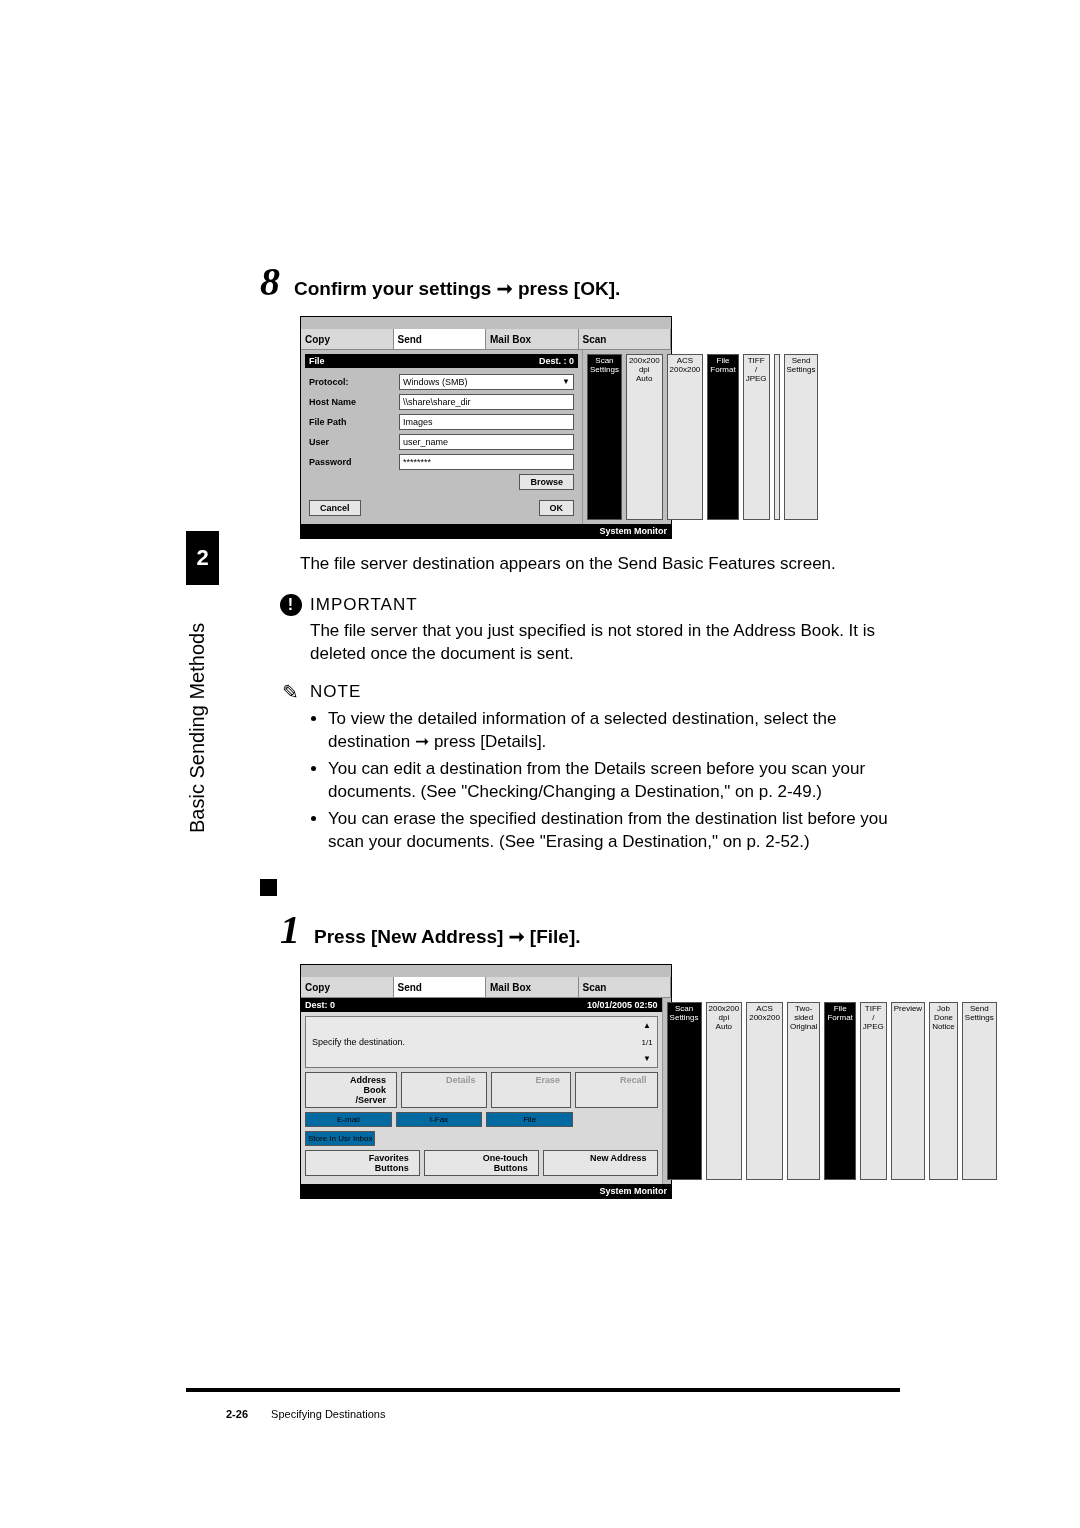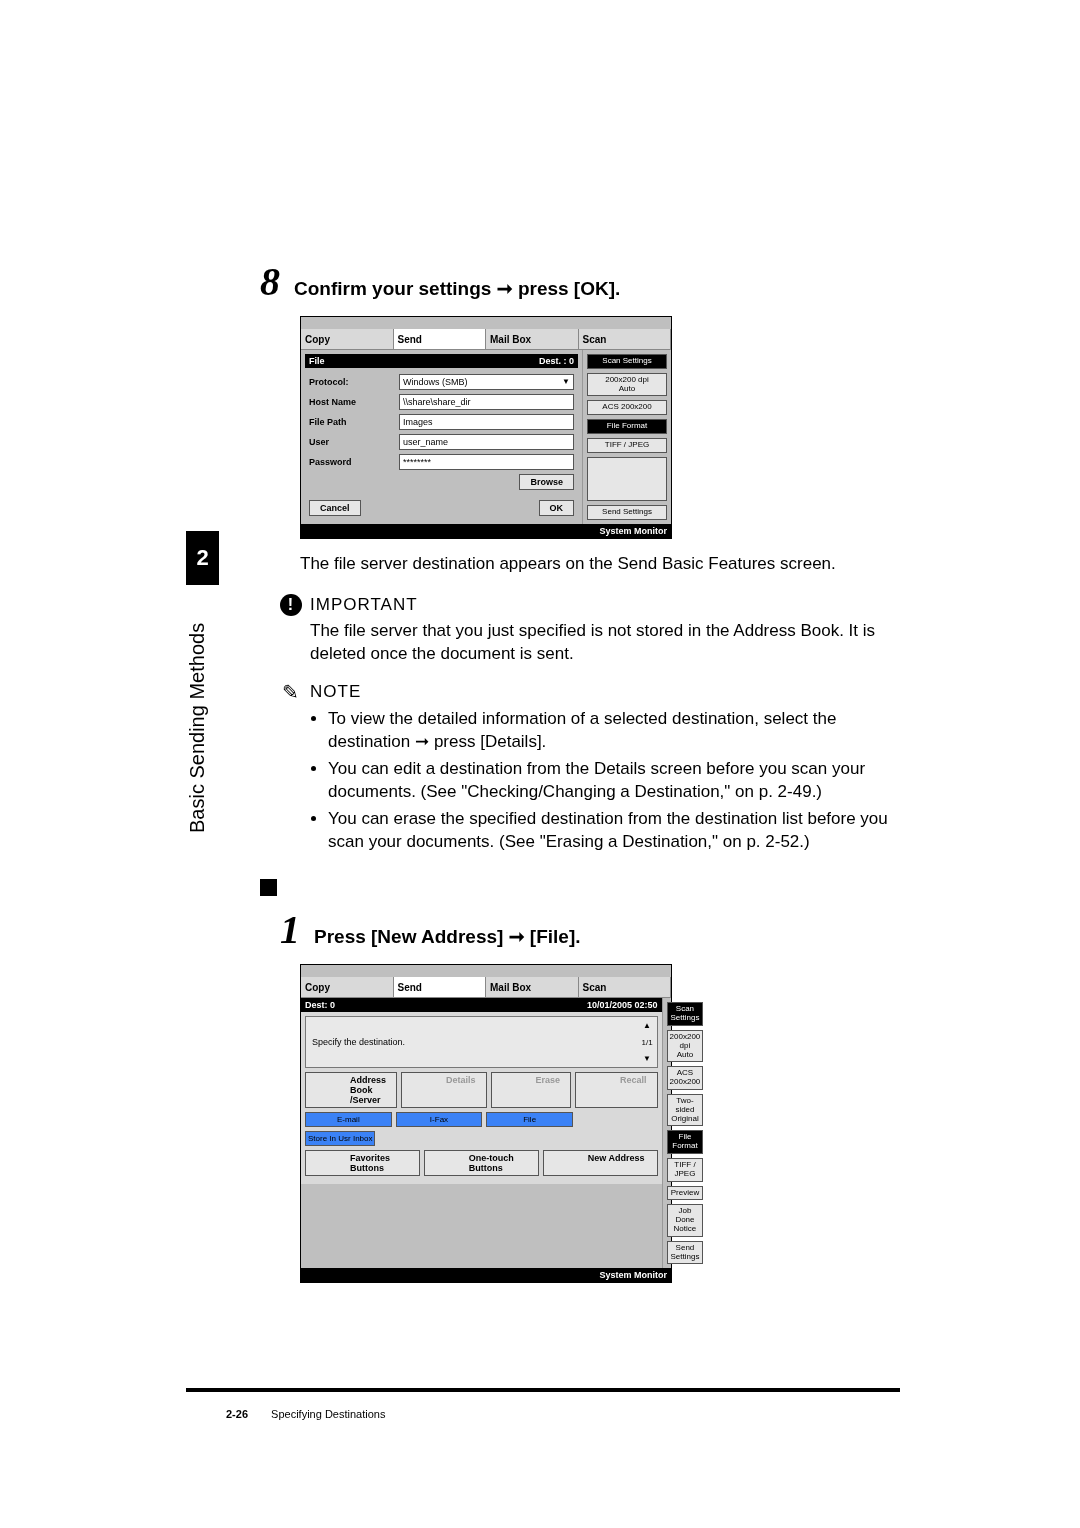--- a/index.html
+++ b/index.html
@@ -96,21 +96,21 @@
   }
   .ss .left {
     flex: 1;
     padding: 4px;
   }
   .ss .right {
     width: 80px;
     padding: 4px;
     border-left: 1px solid #999;
     display: flex;
-    flex-direction: column;
+    flex-direction: row;
     gap: 4px;
     font-size: 8px;
   }
   .ss .right .rbox {
     border: 1px solid #555;
     background: #e6e6e6;
     padding: 2px;
     text-align: center;
     line-height: 1.1;
   }
@@ -192,23 +192,23 @@
     margin-bottom:4px;
     padding:0 6px;
     font-size:9px;
   }
   .ss2-big .pager{
     position:absolute;right:4px;top:4px;bottom:4px;
     display:flex;flex-direction:column;align-items:center;justify-content:space-between;
     font-size:8px;
   }
   .ss2-row { display:flex; gap:4px; margin-bottom:4px; }
-  .ss2-row .btn { flex:1; text-align:left;padding-left:44px; }
+  .ss2-row .btn { flex:1; text-align:right;padding-left:44px; }
   .ss2-row .btn.dis { color:#999; }
-  .ss2-row .wbtn{background:#3b82f6;border:1px solid #555;padding:2px;font-size:8px;flex:1;text-align:center;}
+  .ss2-row .wbtn{background:#0369a1;border:1px solid #555;padding:2px;font-size:8px;flex:1;text-align:center;}
   .para {
     margin: 10px 0 18px 40px;
     font-size: 17px;
     line-height: 1.35;
   }
   .note-head {
     display: flex;
     align-items: center;
     gap: 8px;
     margin-left: 20px;

